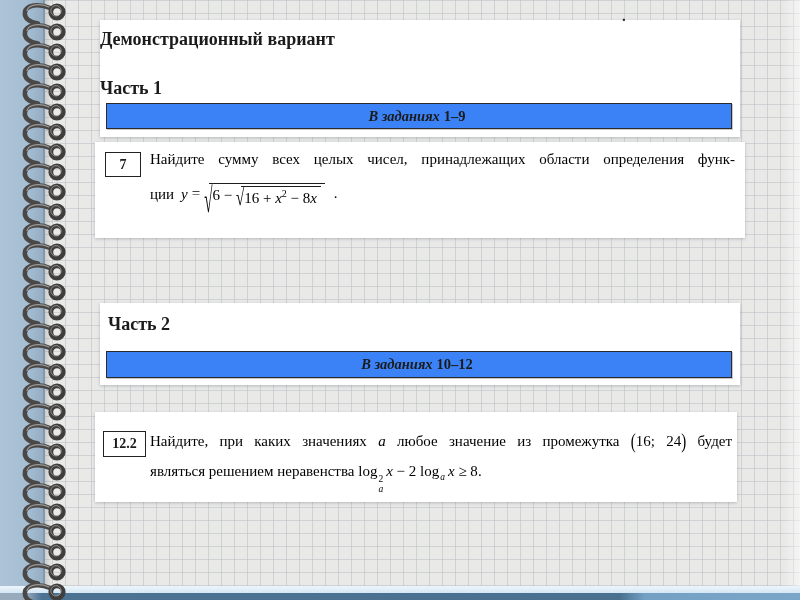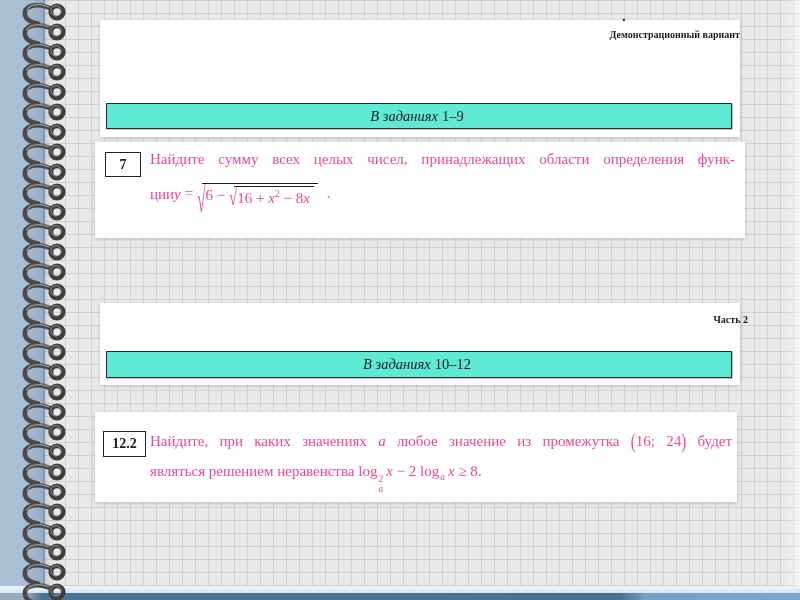--- a/index.html
+++ b/index.html
@@ -47,34 +47,34 @@
   .wbox{
     position:absolute;background:#fff;z-index:10;
     box-shadow:0 1px 3px rgba(120,125,130,0.45);
     color:#1b1b1b;
   }
   .header-box{left:100px;top:20px;width:640px;height:117px;}
   .p7-box{left:95px;top:142px;width:650px;height:96px;}
   .part2-box{left:100px;top:303px;width:640px;height:82px;}
   .p12-box{left:95px;top:412px;width:642px;height:90px;}
 
-  .center-line{position:absolute;left:0;width:100%;text-align:right;font-weight:bold;font-size:10px;}
+  .center-line{position:absolute;left:0;width:100%;text-align:left;font-weight:bold;font-size:18px;}
   .instr-frame{
-    position:absolute;border:1px solid #2a2a2a;background:#5eead4;
+    position:absolute;border:1px solid #2a2a2a;background:#3b82f6;
     box-shadow:1px 1px 0 rgba(0,0,0,0.22);
     display:flex;align-items:center;justify-content:center;
-    font-weight:normal;font-style:italic;font-size:14.5px;white-space:nowrap;
+    font-weight:bold;font-style:italic;font-size:14.5px;white-space:nowrap;
   }
   .instr-frame .rng{font-style:normal;padding:0 4px;}
   .numbox{
     position:absolute;border:1.6px solid #222;background:#fff;
     display:flex;align-items:center;justify-content:center;
     font-weight:bold;font-size:14px;
   }
-  .ptext{position:absolute;font-size:15px;line-height:1.15;color:#ec4899;}
+  .ptext{position:absolute;font-size:15px;line-height:1.15;color:#000000;}
   .justify{text-align:justify;text-align-last:justify;}
   .ivar{font-style:italic;font-family:"Liberation Serif",serif;}
   
   .math{white-space:nowrap;font-size:15px;}
   .eq{padding:0 4px;}
   .sqrt{display:inline-block;white-space:nowrap;vertical-align:middle;}
   .rad{display:inline-block;line-height:1;margin-right:-3px;vertical-align:top;transform-origin:top center;}
   .rad-outer{transform:scaleY(2.35) translateY(0.5px);}
   .rad-inner{transform:scaleY(1.55) translateY(0.5px);}
   .bar{display:inline-block;border-top:1.4px solid #1c1c1c;padding:1px 4px 0 3px;vertical-align:top;}
@@ -140,34 +140,35 @@
     </g>
 </svg>
 
 <div class="bottom-strip"></div>
 <div class="bottom-band"></div>
 
 <span class="stray">.</span>
 
 <div class="wbox header-box">
   <div class="center-line" style="top:9px;">Демонстрационный вариант</div>
+  <div class="center-line" style="top:58px;">Часть 1</div>
   <div class="instr-frame" style="left:6px;top:83px;width:624px;height:24px;">
     <span>В заданиях</span>
     <span class="rng">1–9</span>
   </div>
 </div>
 
 <div class="wbox p7-box">
   <div class="numbox" style="left:10px;top:10px;width:34px;height:23px;">
     <span>7</span>
   </div>
   <div class="ptext justify" style="left:55px;top:9px;width:585px;">Найдите сумму всех целых чисел, принадлежащих области определения функ-</div>
   <div class="ptext" style="left:55px;top:36px;width:585px;height:34px;display:flex;align-items:center;text-align:center;">
     <span>ции</span>
-    <span class="math" style="margin-left:0;">
+    <span class="math" style="margin-left:7px;">
       <span class="ivar">y</span><span class="eq">=</span><span class="sqrt"><span class="rad rad-outer">√</span><span class="bar bar-outer"><span>6 −</span>&nbsp;<span class="sqrt"><span class="rad rad-inner">√</span><span class="bar"><span>16 + </span><span class="ivar">x</span><sup class="exp">2</sup><span> − 8</span><span class="ivar">x</span></span></span></span></span>
       <span style="margin-left:5px;">.</span>
     </span>
   </div>
 </div>
 
 <div class="wbox part2-box">
   <div class="center-line" style="top:11px;padding-left:8px;">Часть 2</div>
   <div class="instr-frame" style="left:6px;top:48px;width:624px;height:25px;">
     <span>В заданиях</span>

